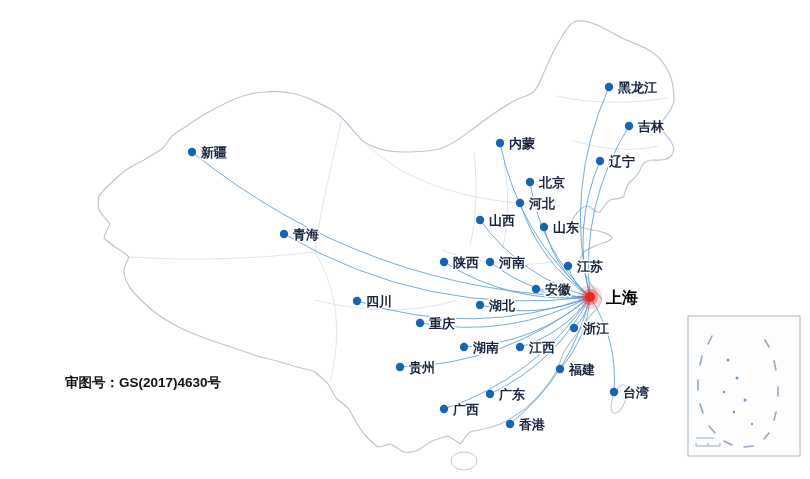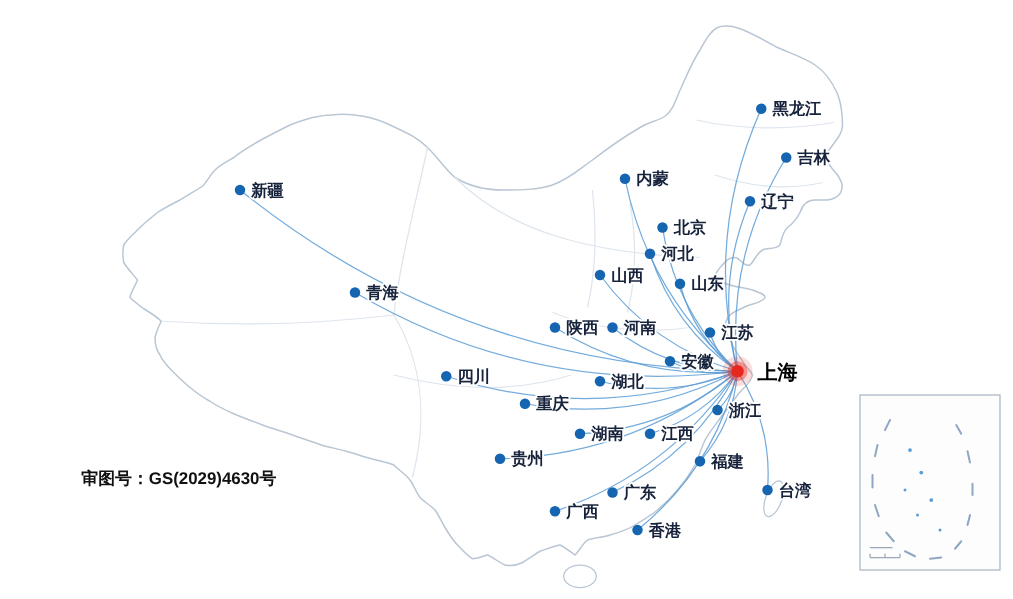--- a/index.html
+++ b/index.html
@@ -183,14 +183,14 @@
         <text x="441" y="413.5" class="prov-label" fill="#17233c">广西</text>
         <circle cx="498" cy="424" r="4.2" fill="#1565b0"></circle>
         <text x="507" y="428.5" class="prov-label" fill="#17233c">香港</text>
         <circle cx="578" cy="297" r="12" fill="#e8281e" opacity="0.16"></circle>
         <circle cx="578" cy="297" r="8" fill="#e8281e" opacity="0.42"></circle>
         <circle cx="578" cy="297" r="5" fill="#e8281e"></circle>
         <text x="594" y="303" class="hub-label" fill="#000000">上海</text>
       </g>
   </svg>
 
-  <div id="approval">审图号：GS(2029)4630号</div>
+  <div id="approval">审图号：GS(2017)4630号</div>
 </div>
 
 </body></html>

